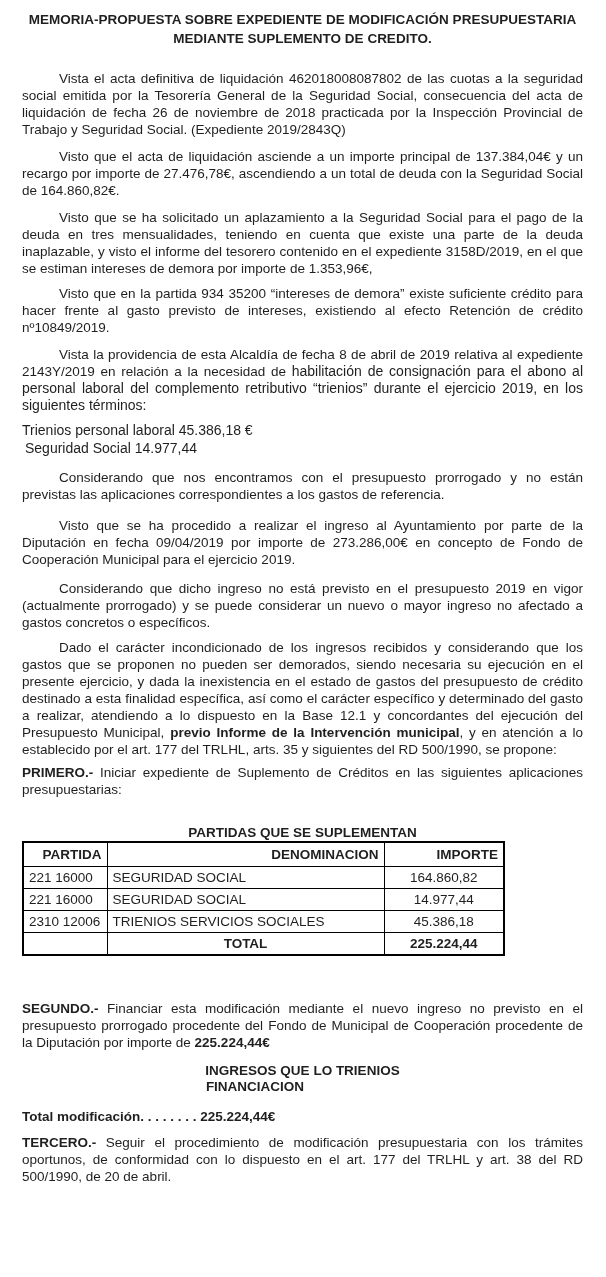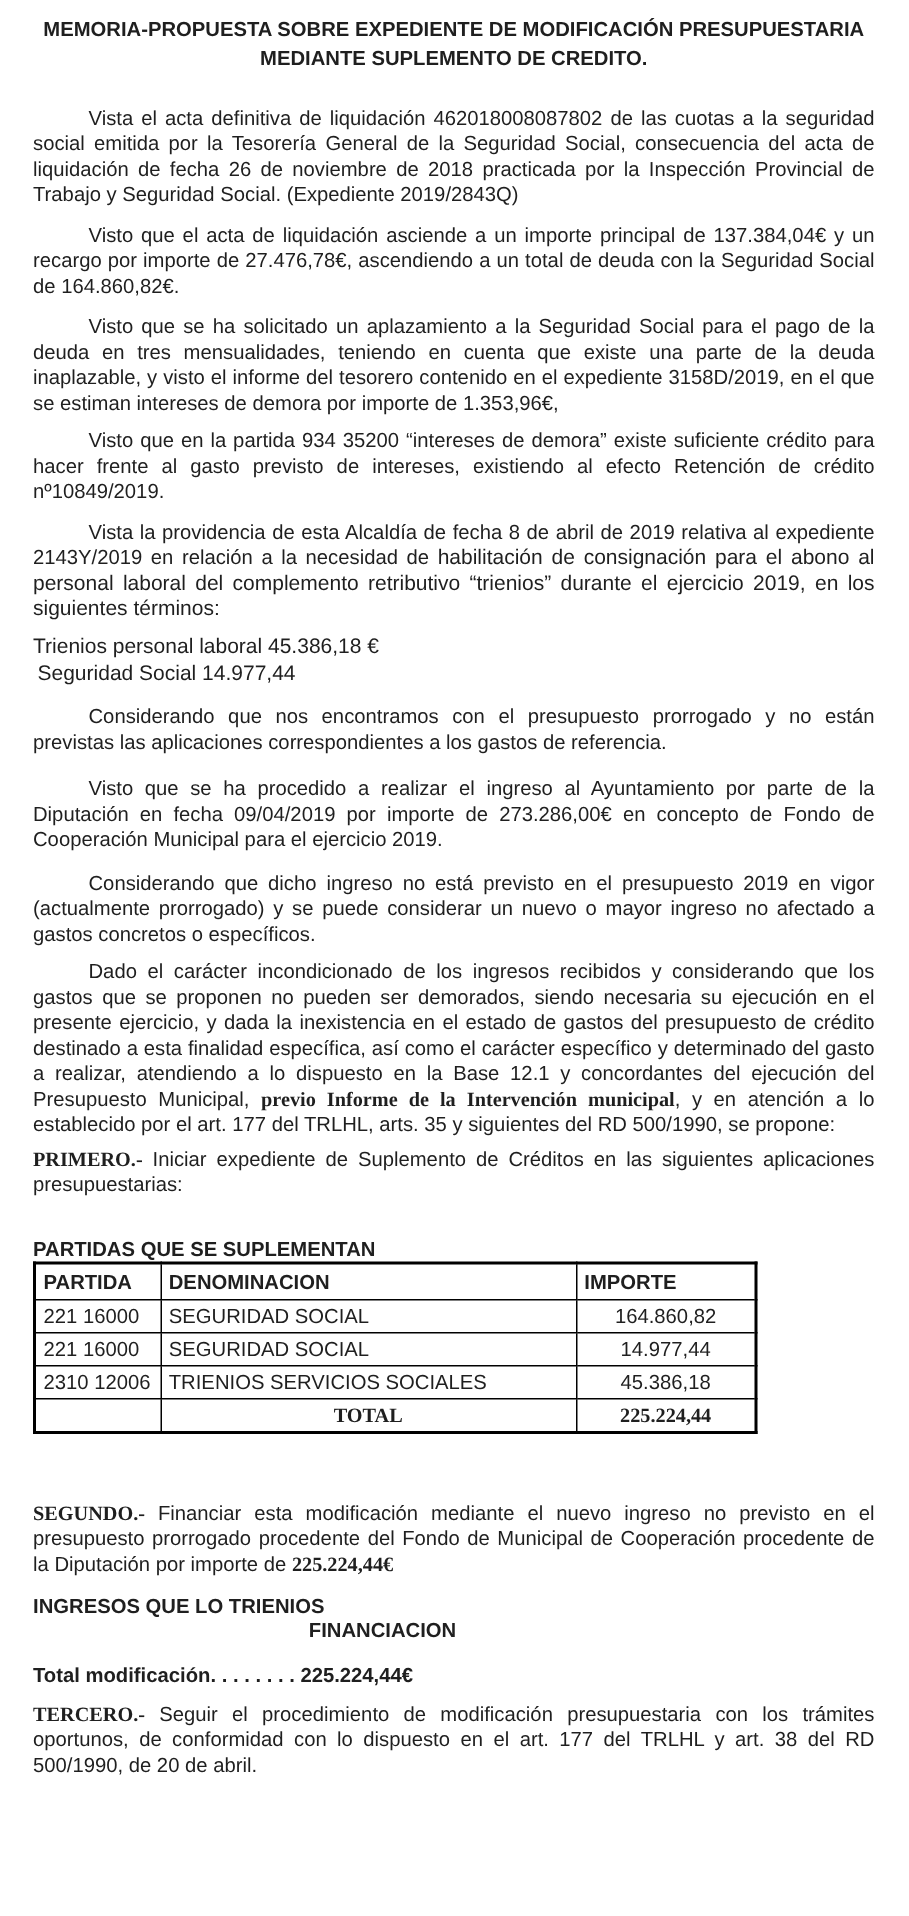--- a/index.html
+++ b/index.html
@@ -15,34 +15,34 @@
     margin:0 0 22px 0;font-size:13.5px;
   }
   .para{
     margin:0 0 10px 0;text-indent:37px;text-align:justify;
     line-height:17px;
   }
   .para.noindent{text-indent:0;}
   .mb6{margin-bottom:6px;} .mb8{margin-bottom:8px;} .mb11{margin-bottom:11px;}
   .mb12{margin-bottom:12px;} .mb14{margin-bottom:14px;} .mb17{margin-bottom:17px;}
   .mb26{margin-bottom:26px;} .mb33{margin-bottom:33px;}
-  .b{font-weight:bold;font-family:Liberation Serif, serif;}
+  .b{font-weight:bold;}
   .serif{font-family:Liberation Sans, sans-serif;font-size:14px;}
   .serif-lines{margin:0 0 12px 0;line-height:17.5px;}
   .serif-lines .line2{padding-left:3px;}
-  .h-center{font-weight:bold;margin:0;line-height:17px;}
+  .h-center{text-align:center;font-weight:bold;margin:0;line-height:17px;}
   .tbl-wrap{margin:0;}
   .tbl-wrap.w1{width:481px;}
   .tbl-wrap.w2{width:466px;}
   .tbl-title{text-align:center;font-weight:bold;margin:0 0 1px 0;line-height:15px;}
   table.tbl{border-collapse:collapse;border:2px solid #000;width:100%;
     font-size:13.5px;table-layout:fixed;}
   table.tbl td{border:1px solid #000;padding:1px 5px;height:19px;line-height:16px;
     overflow:hidden;white-space:nowrap;}
-  table.tbl td.hd{font-weight:bold;text-align:left;height:21px;}
+  table.tbl td.hd{font-weight:bold;text-align:right;height:21px;}
   table.tbl td.c{text-align:center;}
   table.tbl td.l{text-align:left;}
   .gap-after-table1{margin-bottom:44px;}
   .segundo{margin-top:0;}
   .total-line{font-weight:bold;margin:14px 0 9px 0;line-height:17px;}
 </style>
 </head>
 <body>
 
 <div class="doc">

